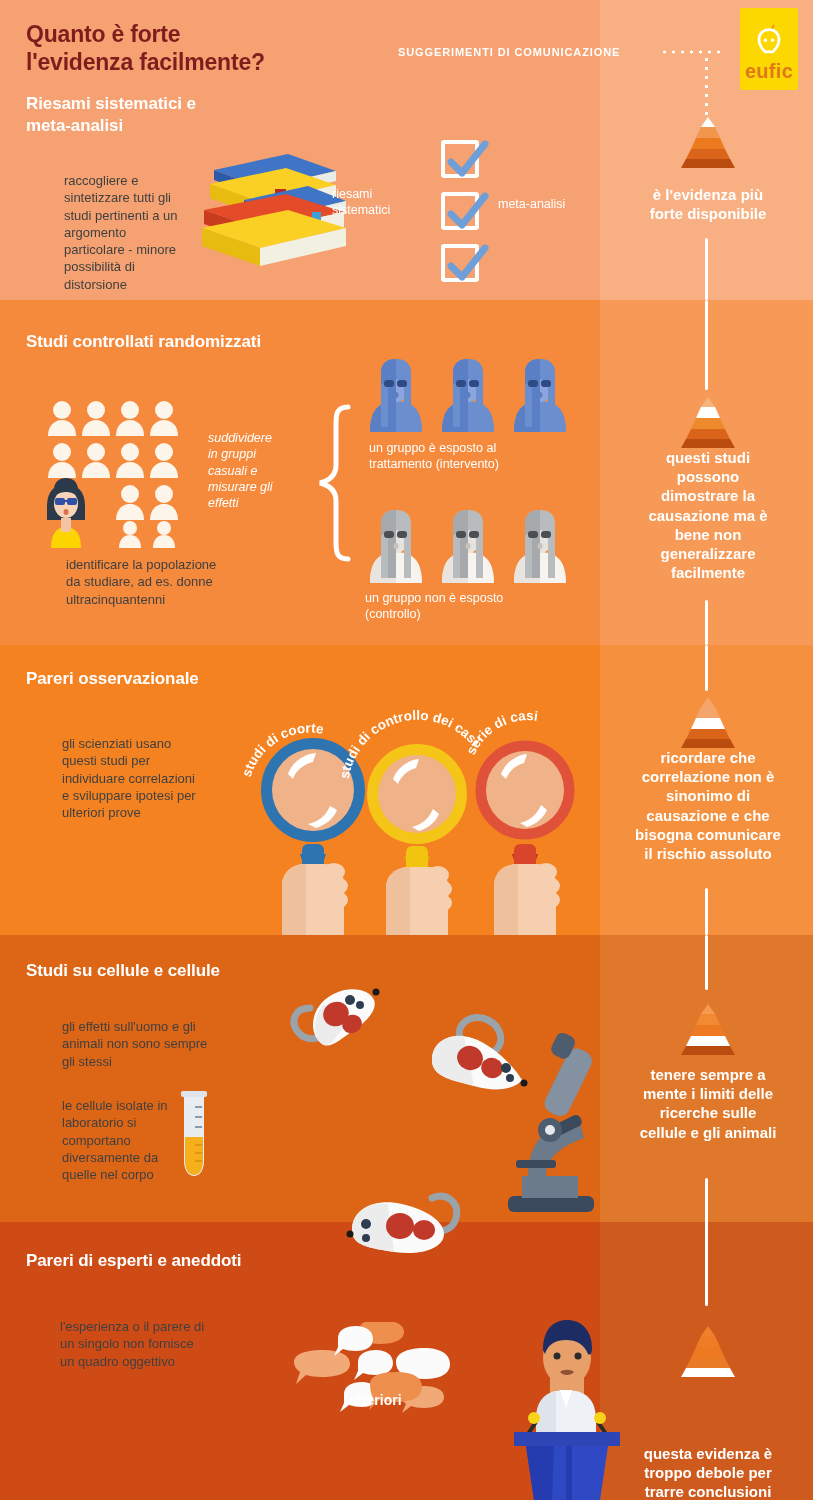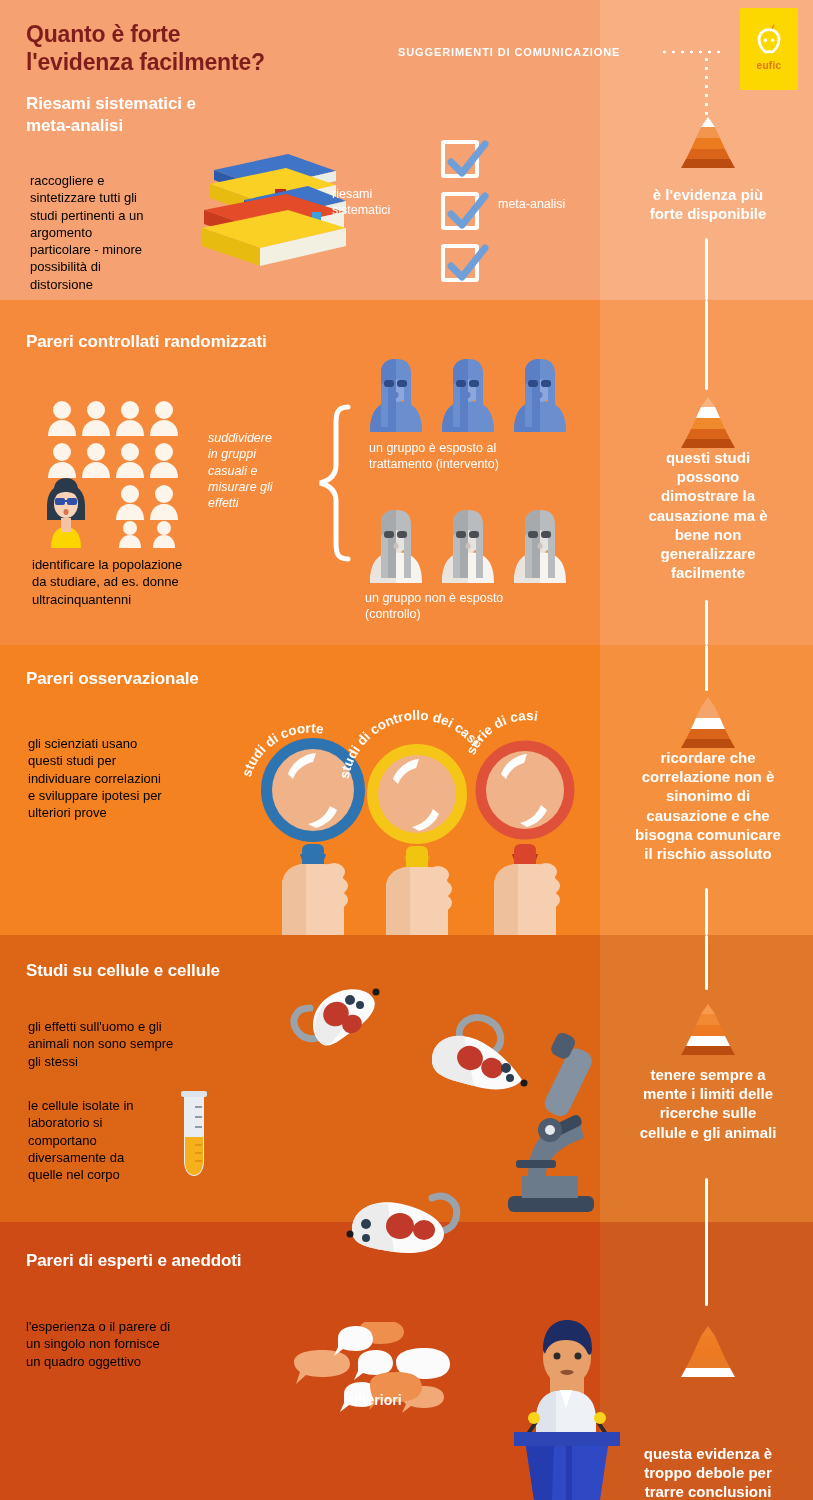--- a/index.html
+++ b/index.html
@@ -33,22 +33,22 @@
   .title {
     position:absolute; left:26px; top:20px;
     color:#7f1d1d; font-size:23px; font-weight:bold;
     line-height:1.22; letter-spacing:-0.2px;
   }
   .sec-heading {
     position:absolute; color:#fff; font-weight:bold;
     font-size:17px; line-height:1.3; letter-spacing:-0.1px;
   }
   .body-text {
-    position:absolute; color:#000000;
-    font-size:13px; line-height:1.33;
+    position:absolute; color:#404040;
+    font-size:13px; line-height:1.33;margin-left:34px;
   }
   .small-label {
     position:absolute; color:#fff; font-size:12.5px; line-height:1.3;
   }
   .suggerimenti {
     position:absolute; left:398px; top:46px;
     color:#fff; font-size:11px; font-weight:bold; letter-spacing:0.9px;
   }
   .dots {
     position:absolute; left:660px; top:49px;
@@ -64,21 +64,21 @@
   }
 
   
   .logo {
     position:absolute; left:740px; top:8px;
     width:58px; height:82px; background:#fcd700; border-radius:2px;
   }
   .logo .apple { position:absolute; left:13px; top:16px; width:32px; height:31px; }
   .logo .eufic-text {
     position:absolute; left:0; top:52px; width:58px; text-align:center;
-    color:#e2761a; font-size:10px; font-weight:bold; letter-spacing:0.3px;
+    color:#e2761a; font-size:20px; font-weight:bold; letter-spacing:0.3px;
   }
 
   
   .vline { position:absolute; left:705px; width:3px; background:#fff; border-radius:2px; }
 
   
   .pyr { position:absolute; width:68px; height:52px; }
   .pyr svg { display:block; }
 
   
@@ -187,21 +187,21 @@
       <polygon points="34,0 27,10 41,10" fill="#ffffff"></polygon>
       <polygon points="27,10 41,10 46,21 22,21" fill="#f2954d"></polygon>
       <polygon points="22,21 46,21 51,32 17,32" fill="#ec7b1f"></polygon>
       <polygon points="17,32 51,32 56,42 12,42" fill="#d9641a"></polygon>
       <polygon points="12,42 56,42 61,51 7,51" fill="#bb4c10"></polygon>
     </svg>
   </div>
   <div class="rcap" style="top:185px;">è l'evidenza più<br>forte disponibile</div>
   <div class="vline" style="top:238px; height:62px;"></div>
 
-  <div class="sec-heading" style="left:26px; top:331px; width:340px;">Pareri controllati randomizzati</div>
+  <div class="sec-heading" style="left:26px; top:331px; width:340px;">Studi controllati randomizzati</div>
 
   <svg class="ico" style="left:45px; top:398px;" width="140" height="150" viewBox="0 0 140 150">
     <g fill="#fdf4ea">
 
       <g>
           <circle cx="17" cy="12" r="9"></circle>
           <path d="M3 38 C3 27 10 22 17 22 C24 22 31 27 31 38 Z"></path>
         </g>
       <g>
           <circle cx="51" cy="12" r="9"></circle>

